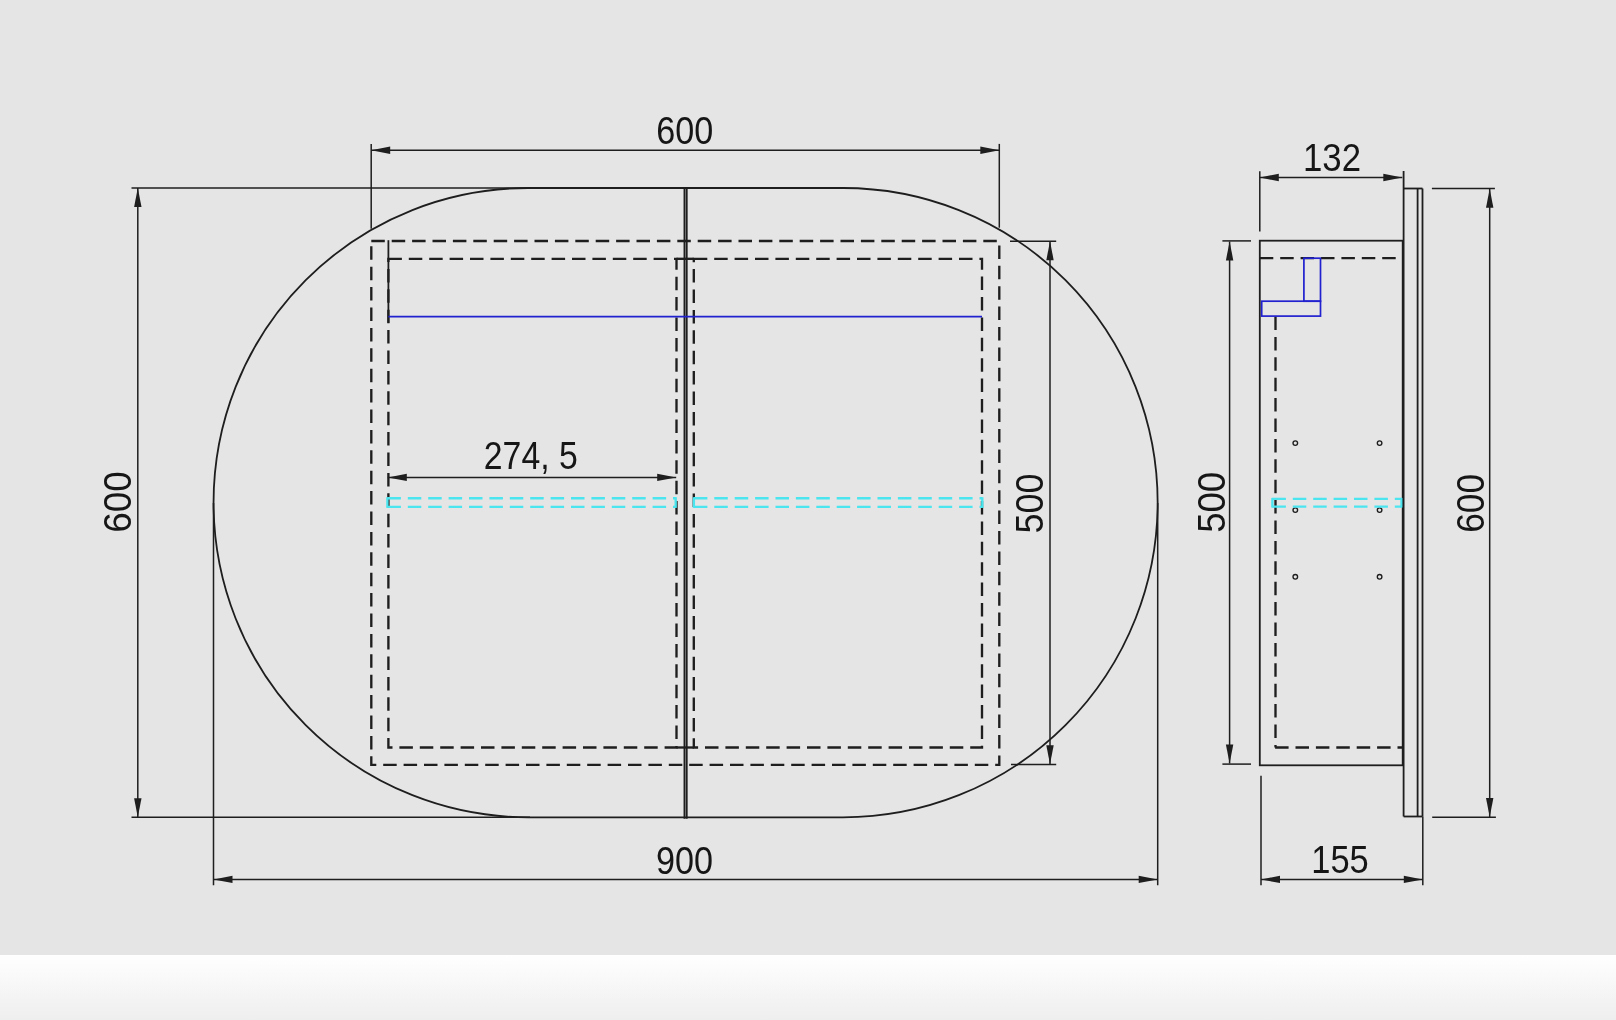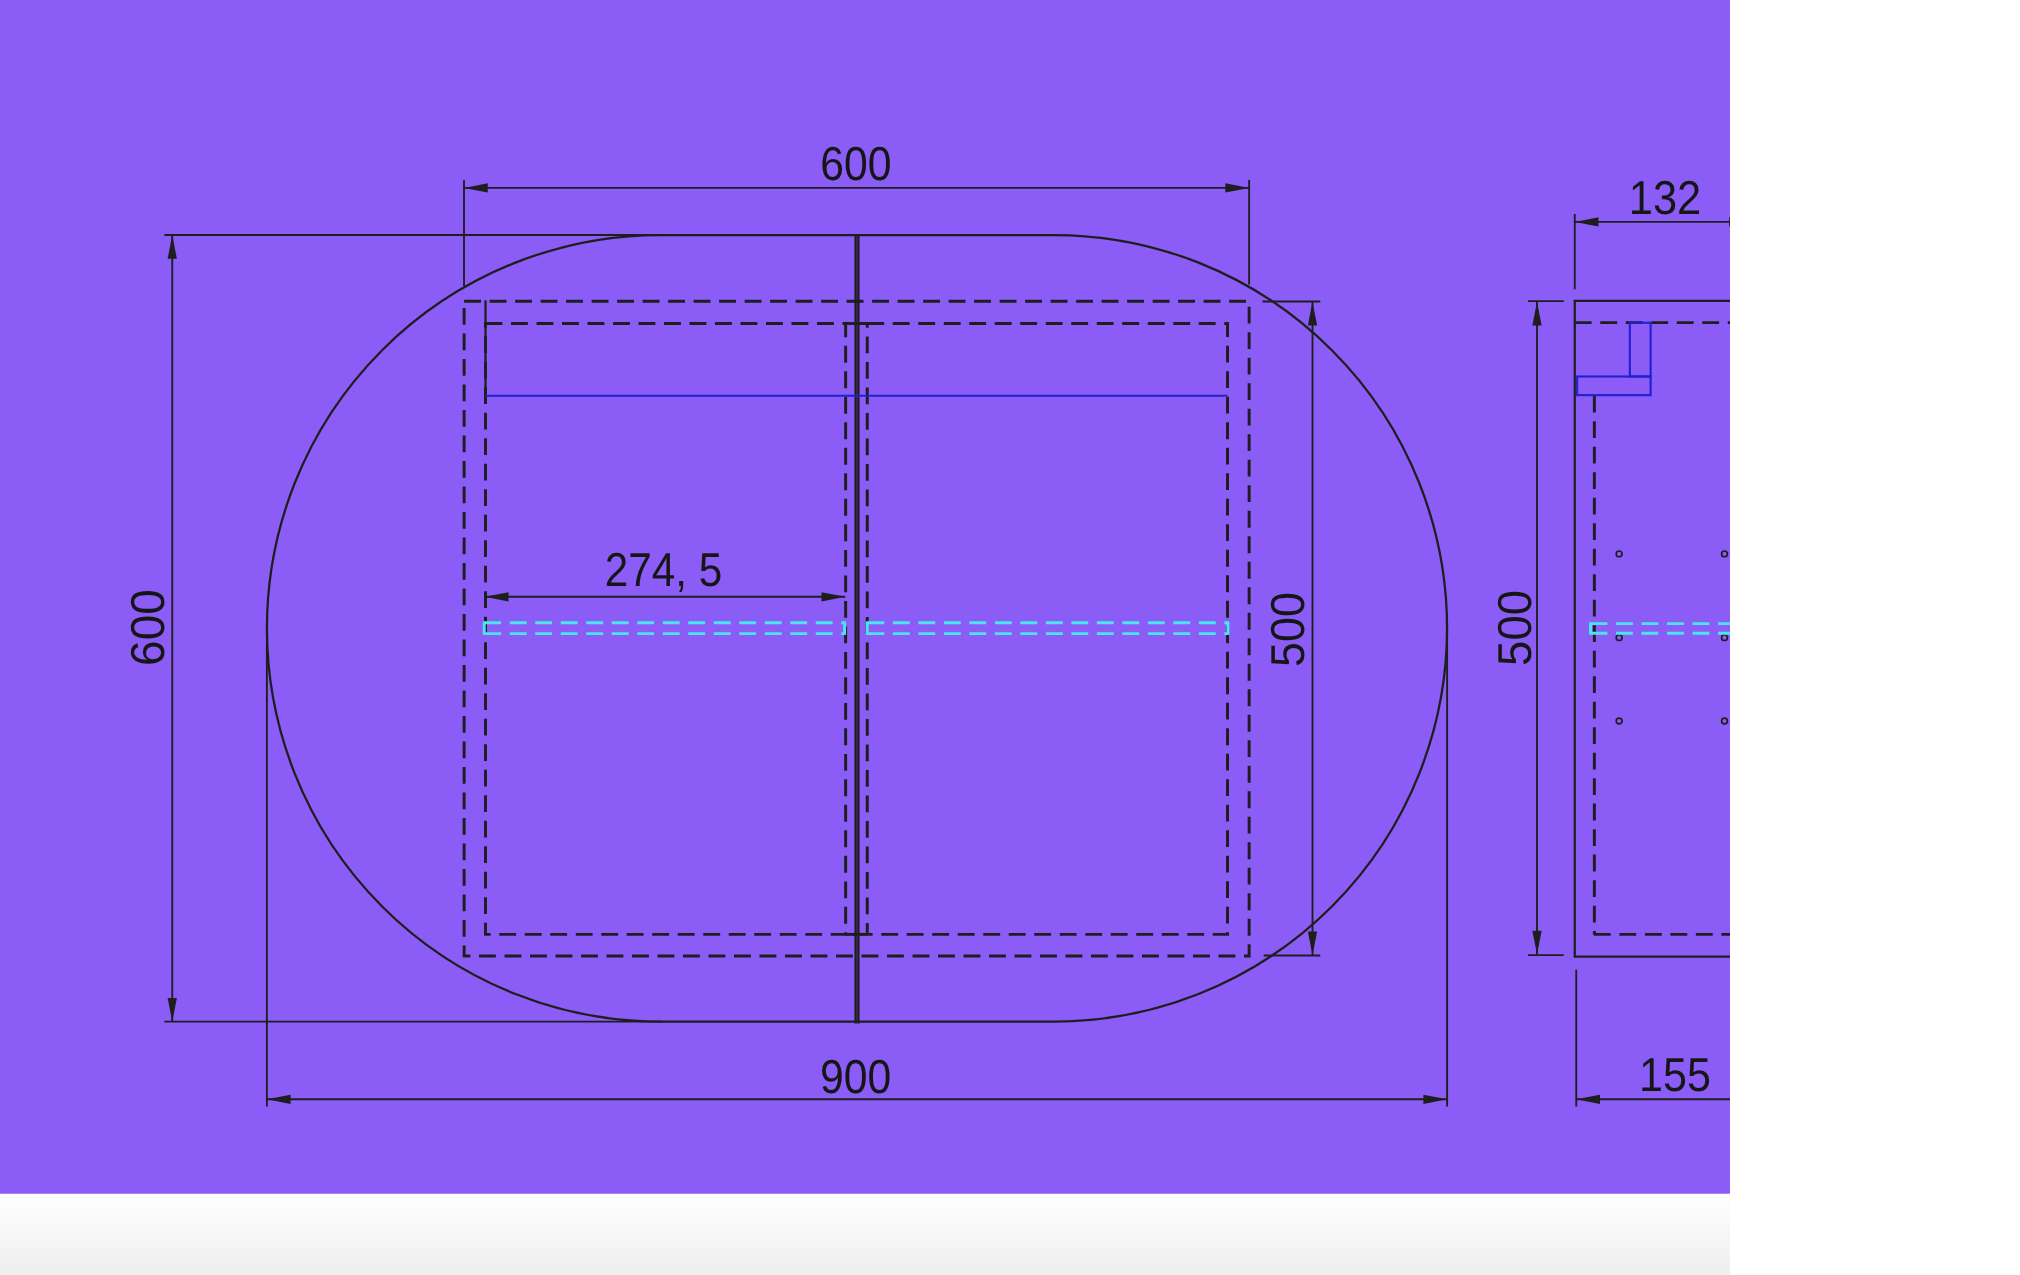--- a/index.html
+++ b/index.html
@@ -1,16 +1,16 @@
 <!DOCTYPE html>
 <html><head>
 <meta charset="utf-8">
 <style>
   html,body{margin:0;padding:0;background:#ffffff;}
-  .page{position:relative;width:1384px;height:1020px;background:#8b5cf6;overflow:hidden;}
+  .page{position:relative;width:1616px;height:1020px;background:#e5e5e5;overflow:hidden;}
   svg{position:absolute;left:0;top:0;}
   text{font-family:"Liberation Sans",sans-serif;fill:#161616;}
 </style>
 </head>
 <body>
 <div class="page">
 <svg width="1616" height="1020" viewBox="0 0 1616 1020">
 <defs>
 <linearGradient id="botfade" x1="0" y1="0" x2="0" y2="1">
   <stop offset="0" stop-color="#ffffff"></stop>

